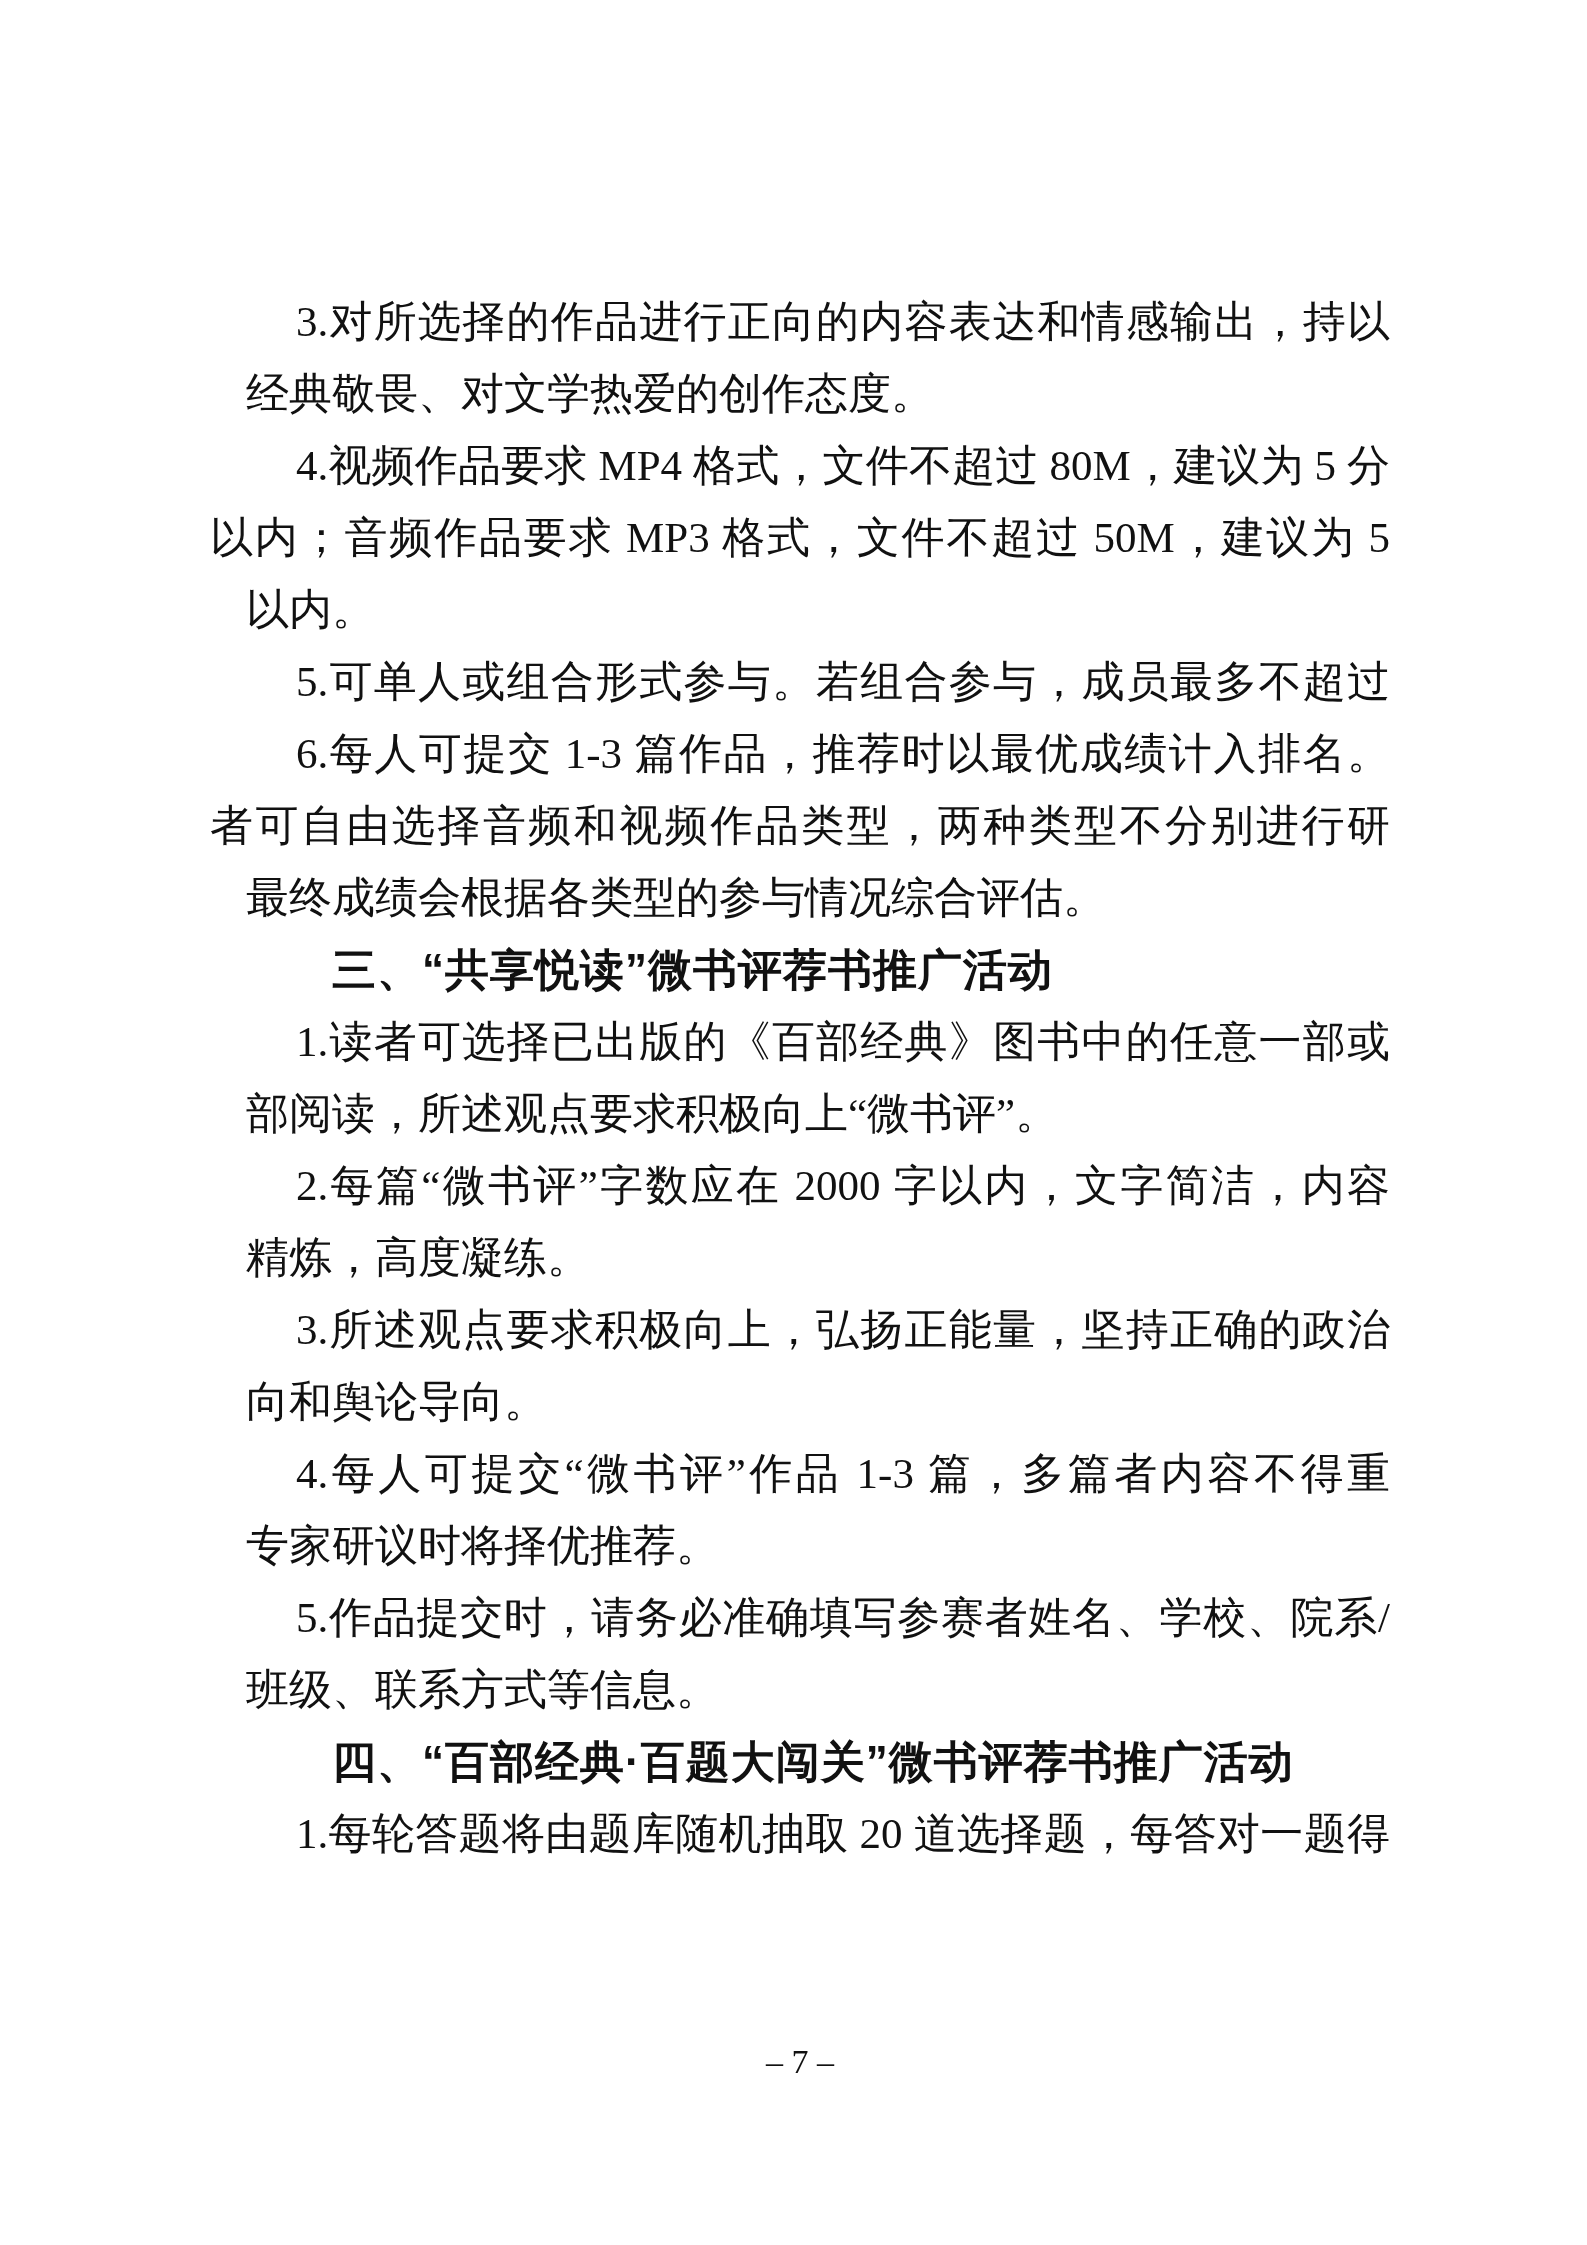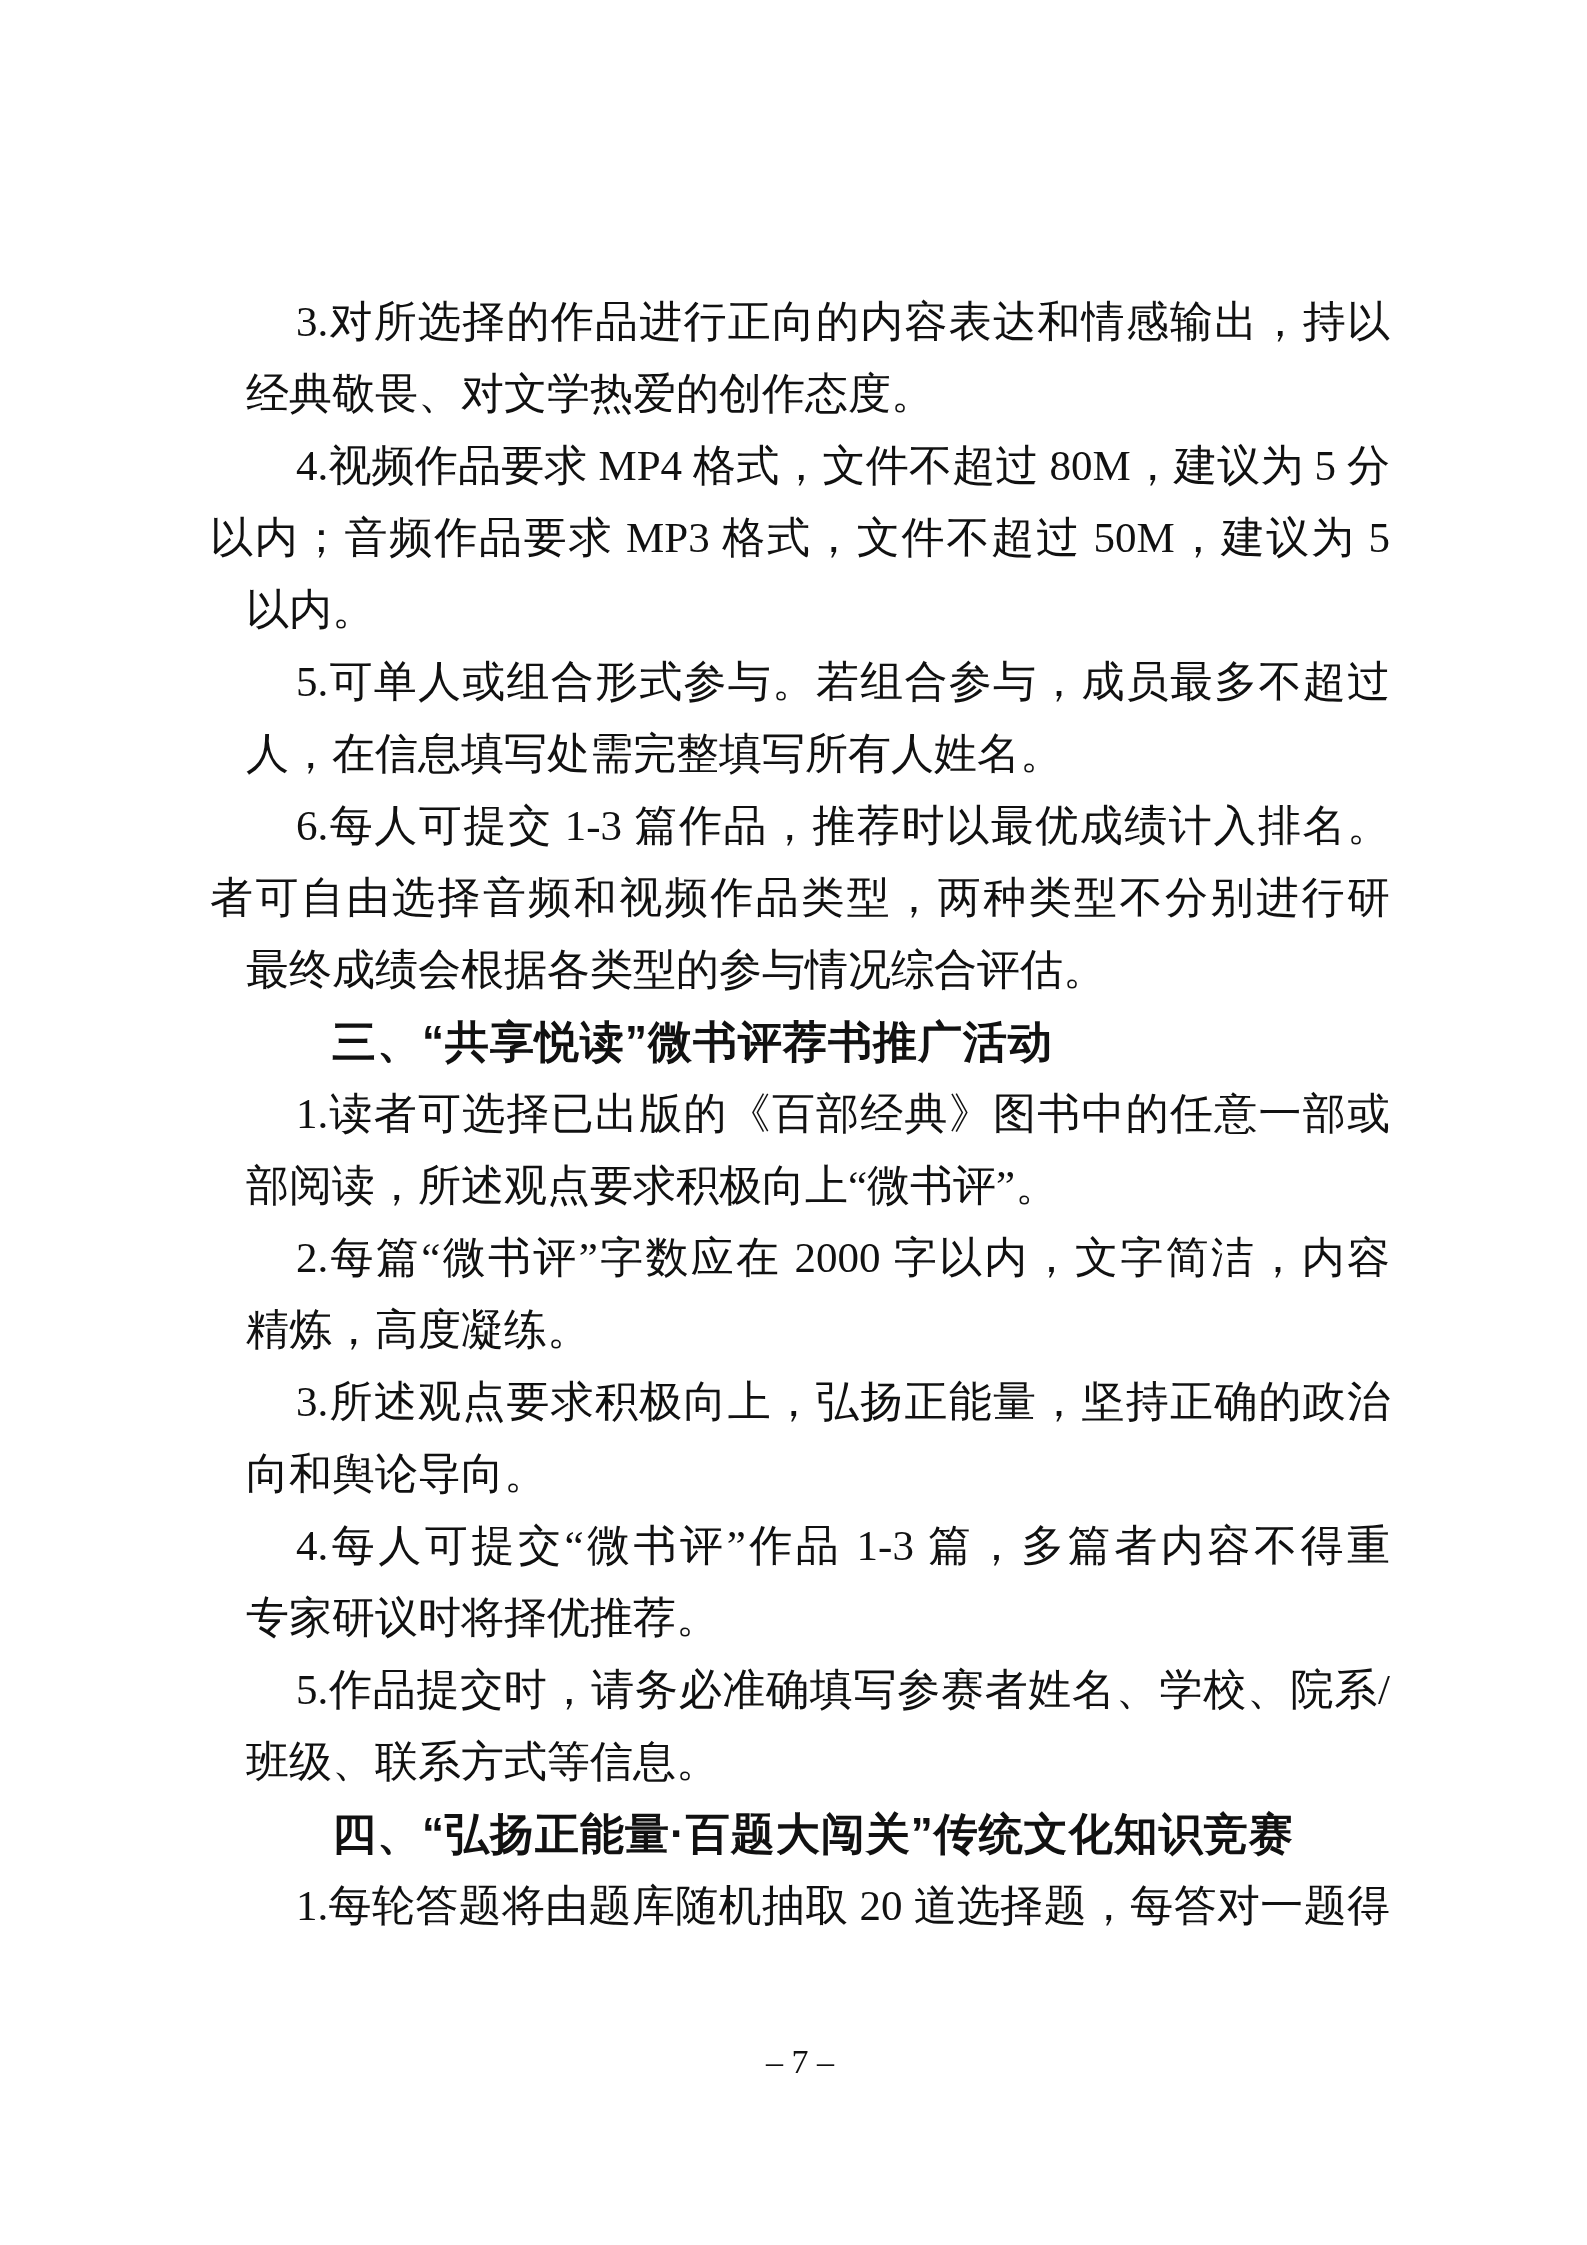--- a/index.html
+++ b/index.html
@@ -70,33 +70,32 @@
 <body>
 
 <div class="page">
   <div class="text-block">
     <div class="line j ind">3.对所选择的作品进行正向的内容表达和情感输出，持以对</div>
     <div class="line l">经典敬畏、对文学热爱的创作态度。</div>
     <div class="line j ind">4.视频作品要求 MP4 格式，文件不超过 80M，建议为 5 分钟</div>
     <div class="line j">以内；音频作品要求 MP3 格式，文件不超过 50M，建议为 5 分钟</div>
     <div class="line l">以内。</div>
     <div class="line j ind">5.可单人或组合形式参与。若组合参与，成员最多不超过 4</div>
-    <div class="line l">人，在信息填写处需完整填写所有人姓名。</div>
     <div class="line j ind">6.每人可提交 1-3 篇作品，推荐时以最优成绩计入排名。读</div>
     <div class="line j">者可自由选择音频和视频作品类型，两种类型不分别进行研议，</div>
     <div class="line l">最终成绩会根据各类型的参与情况综合评估。</div>
     <div class="line l ind hd">三、“共享悦读”微书评荐书推广活动</div>
     <div class="line j ind">1.读者可选择已出版的《百部经典》图书中的任意一部或多</div>
     <div class="line l">部阅读，所述观点要求积极向上“微书评”。</div>
     <div class="line j ind">2.每篇“微书评”字数应在 2000 字以内，文字简洁，内容</div>
     <div class="line l">精炼，高度凝练。</div>
     <div class="line j ind">3.所述观点要求积极向上，弘扬正能量，坚持正确的政治方</div>
     <div class="line l">向和舆论导向。</div>
     <div class="line j ind">4.每人可提交“微书评”作品 1-3 篇，多篇者内容不得重复，</div>
     <div class="line l">专家研议时将择优推荐。</div>
     <div class="line j ind">5.作品提交时，请务必准确填写参赛者姓名、学校、院系/</div>
     <div class="line l">班级、联系方式等信息。</div>
-    <div class="line l ind hd">四、“弘扬正能量·百题大闯关”传统文化知识竞赛</div>
+    <div class="line l ind hd">四、“百部经典·百题大闯关”微书评荐书推广活动</div>
     <div class="line j ind">1.每轮答题将由题库随机抽取 20 道选择题，每答对一题得</div>
   </div>
 
   <div class="footer">– 7 –</div>
 </div>
 
 </body></html>

